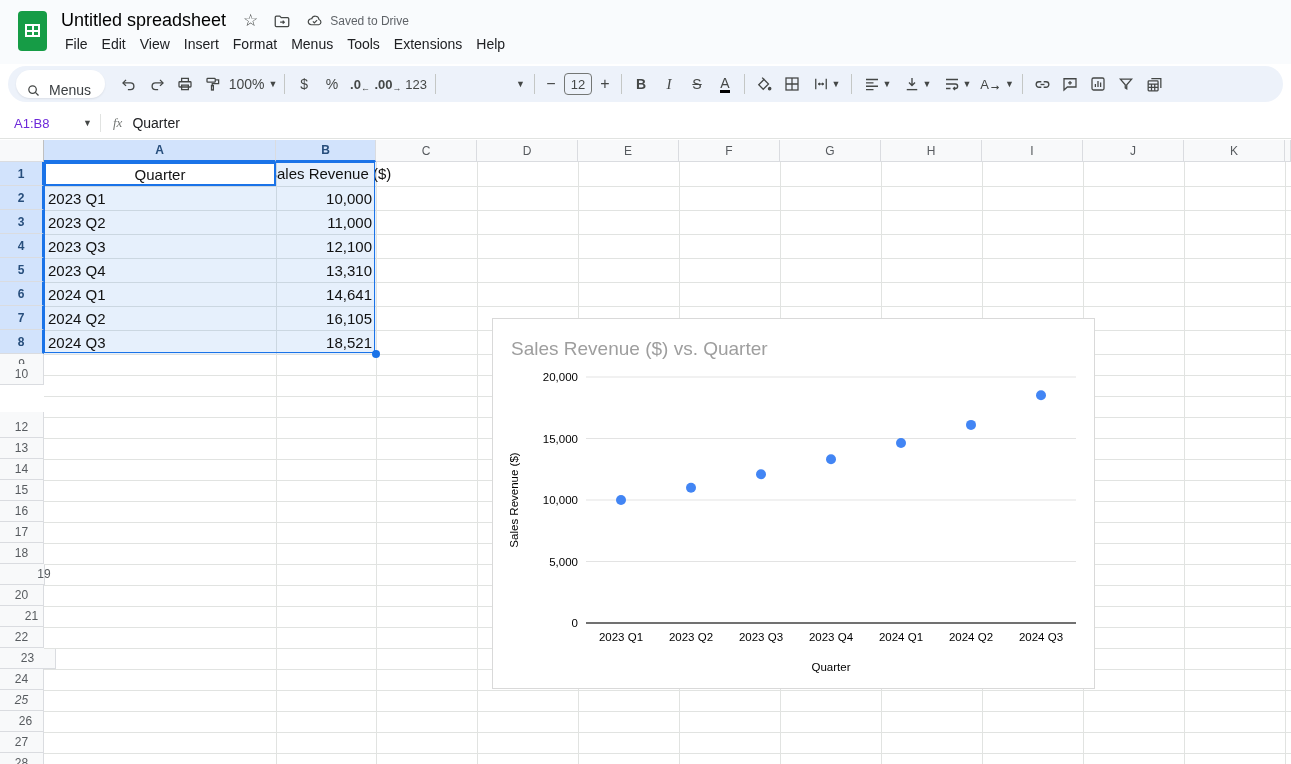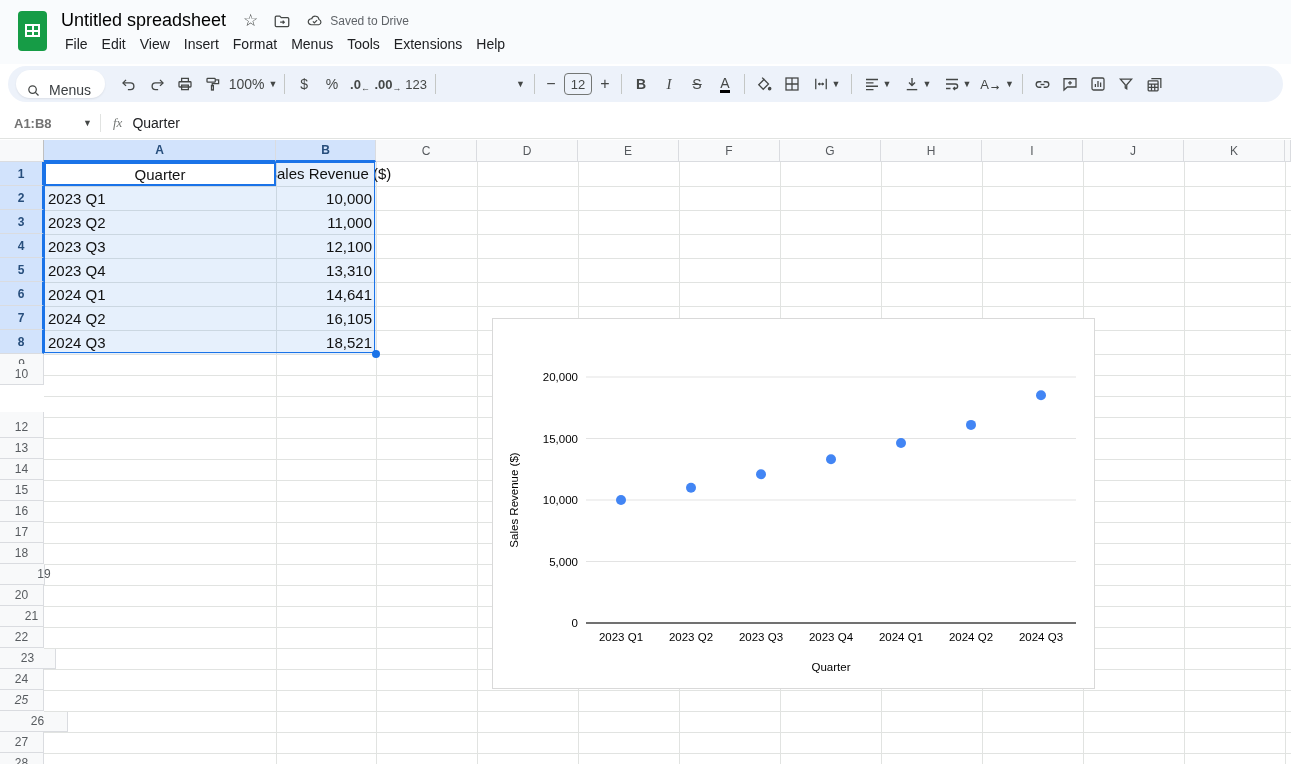--- a/index.html
+++ b/index.html
@@ -43,21 +43,21 @@
   .b-italic { font-style:italic; font-family:"Liberation Serif", serif; font-size:15px; }
   .b-strike { text-decoration:line-through; font-size:14px; }
   .b-color { font-size:14px; border-bottom:3px solid #000; line-height:14px; }
   .dec-arrow { font-size:9px; position:relative; top:4px; }
   svg.ic { display:block; }
 
   
   .formula-bar { position:absolute; left:0; top:108px; width:1291px; height:31px; background:#fff;
     border-bottom:1px solid #e1e3e1; display:flex; align-items:center; }
   .name-box { width:100px; display:flex; align-items:center; justify-content:space-between; padding:0 8px 0 14px; }
-  .name-box-value { font-size:13px; color:#737373;font-weight:bold; }
+  .name-box-value { font-size:13px; color:#6d28d9; }
   .fb-sep { width:1px; height:18px; background:#e1e3e1; }
   .fx { font-style:italic; color:#747775; font-size:13px; margin:0 10px 0 12px; font-family:"Liberation Serif", serif; }
   .formula-value { font-size:14px; color:#202124; }
 
   
   #grid { position:absolute; left:0; top:140px; width:1291px; height:624px; background:#fff; }
   .col-head, .row-head, .corner { position:absolute; background:#f8f9fa; display:flex; align-items:center;
     justify-content:center; font-size:12px; color:#575b5f; border-right:1px solid #dadce0; border-bottom:1px solid #dadce0; }
   .corner { border-right:1px solid #c0c0c0; }
   .col-head.sel, .row-head.sel { background:#d2e3fc; color:#274e7c; font-weight:bold; }
@@ -344,21 +344,21 @@
       <div class="row-head" style="left: 0px; top: 361px; width: 44px; height: 21px;">16</div>
       <div class="row-head" style="left: 0px; top: 382px; width: 44px; height: 21px;">17</div>
       <div class="row-head" style="left: 0px; top: 403px; width: 44px; height: 21px;">18</div>
       <div class="row-head" style="left: 0px; top: 424px; width: 44px; height: 21px; padding-left: 44px;">19</div>
       <div class="row-head" style="left: 0px; top: 445px; width: 44px; height: 21px;">20</div>
       <div class="row-head" style="left: 0px; top: 466px; width: 44px; height: 21px; padding-left: 20px;">21</div>
       <div class="row-head" style="left: 0px; top: 487px; width: 44px; height: 21px;">22</div>
       <div class="row-head" style="left: 0px; top: 508px; width: 56px; height: 21px;">23</div>
       <div class="row-head" style="left: 0px; top: 529px; width: 44px; height: 21px;">24</div>
       <div class="row-head" style="left: 0px; top: 550px; width: 44px; height: 21px; font-style: italic;">25</div>
-      <div class="row-head" style="left: 0px; top: 571px; width: 68px; height: 21px; padding-left: 8px;">26</div>
+      <div class="row-head" style="left: 0px; top: 571px; width: 44px; height: 21px; padding-left: 8px;">26</div>
       <div class="row-head" style="left: 0px; top: 592px; width: 44px; height: 21px;">27</div>
       <div class="row-head" style="left: 0px; top: 613px; width: 44px; height: 21px;">28</div>
       <div class="gline-v" style="left: 276px; top: 22px; height: 602px;"></div>
       <div class="gline-v" style="left: 376px; top: 22px; height: 602px;"></div>
       <div class="gline-v" style="left: 477px; top: 22px; height: 602px;"></div>
       <div class="gline-v" style="left: 578px; top: 22px; height: 602px;"></div>
       <div class="gline-v" style="left: 679px; top: 22px; height: 602px;"></div>
       <div class="gline-v" style="left: 780px; top: 22px; height: 602px;"></div>
       <div class="gline-v" style="left: 881px; top: 22px; height: 602px;"></div>
       <div class="gline-v" style="left: 982px; top: 22px; height: 602px;"></div>
@@ -411,20 +411,21 @@
       <div class="cell left" style="left: 44px; top: 166px; width: 232px; height: 24px;">2024 Q2</div>
       <div class="cell right" style="left: 276px; top: 166px; width: 100px; height: 24px;">16,105</div>
       <div class="cell left" style="left: 44px; top: 190px; width: 232px; height: 24px;">2024 Q3</div>
       <div class="cell right" style="left: 276px; top: 190px; width: 100px; height: 24px;">18,521</div>
       <div class="sel-border" style="left: 44px; top: 22px; width: 331px; height: 191px;"></div>
       <div class="active-border" style="left: 44px; top: 22px; width: 232px; height: 24px;"></div>
       <div class="fill-handle" style="left: 372px; top: 210px;"></div>
     </div>
 
   <div id="chart-box">
+    <div id="chart-title" style="color: rgb(158, 158, 158);">Sales Revenue ($) vs. Quarter</div>
     <svg id="chart-svg" width="603" height="371">
         <line x1="93" x2="583" y1="304" y2="304" stroke="#424242" stroke-width="1.4"></line>
         <text x="85" y="308" text-anchor="end" font-size="11.5" font-family="Liberation Sans, sans-serif" fill="#000">0</text>
         <line x1="93" x2="583" y1="242.5" y2="242.5" stroke="#e3e3e3" stroke-width="1"></line>
         <text x="85" y="246.5" text-anchor="end" font-size="11.5" font-family="Liberation Sans, sans-serif" fill="#000">5,000</text>
         <line x1="93" x2="583" y1="181" y2="181" stroke="#e3e3e3" stroke-width="1"></line>
         <text x="85" y="185" text-anchor="end" font-size="11.5" font-family="Liberation Sans, sans-serif" fill="#000">10,000</text>
         <line x1="93" x2="583" y1="119.5" y2="119.5" stroke="#e3e3e3" stroke-width="1"></line>
         <text x="85" y="123.5" text-anchor="end" font-size="11.5" font-family="Liberation Sans, sans-serif" fill="#000">15,000</text>
         <line x1="93" x2="583" y1="58" y2="58" stroke="#e3e3e3" stroke-width="1"></line>

